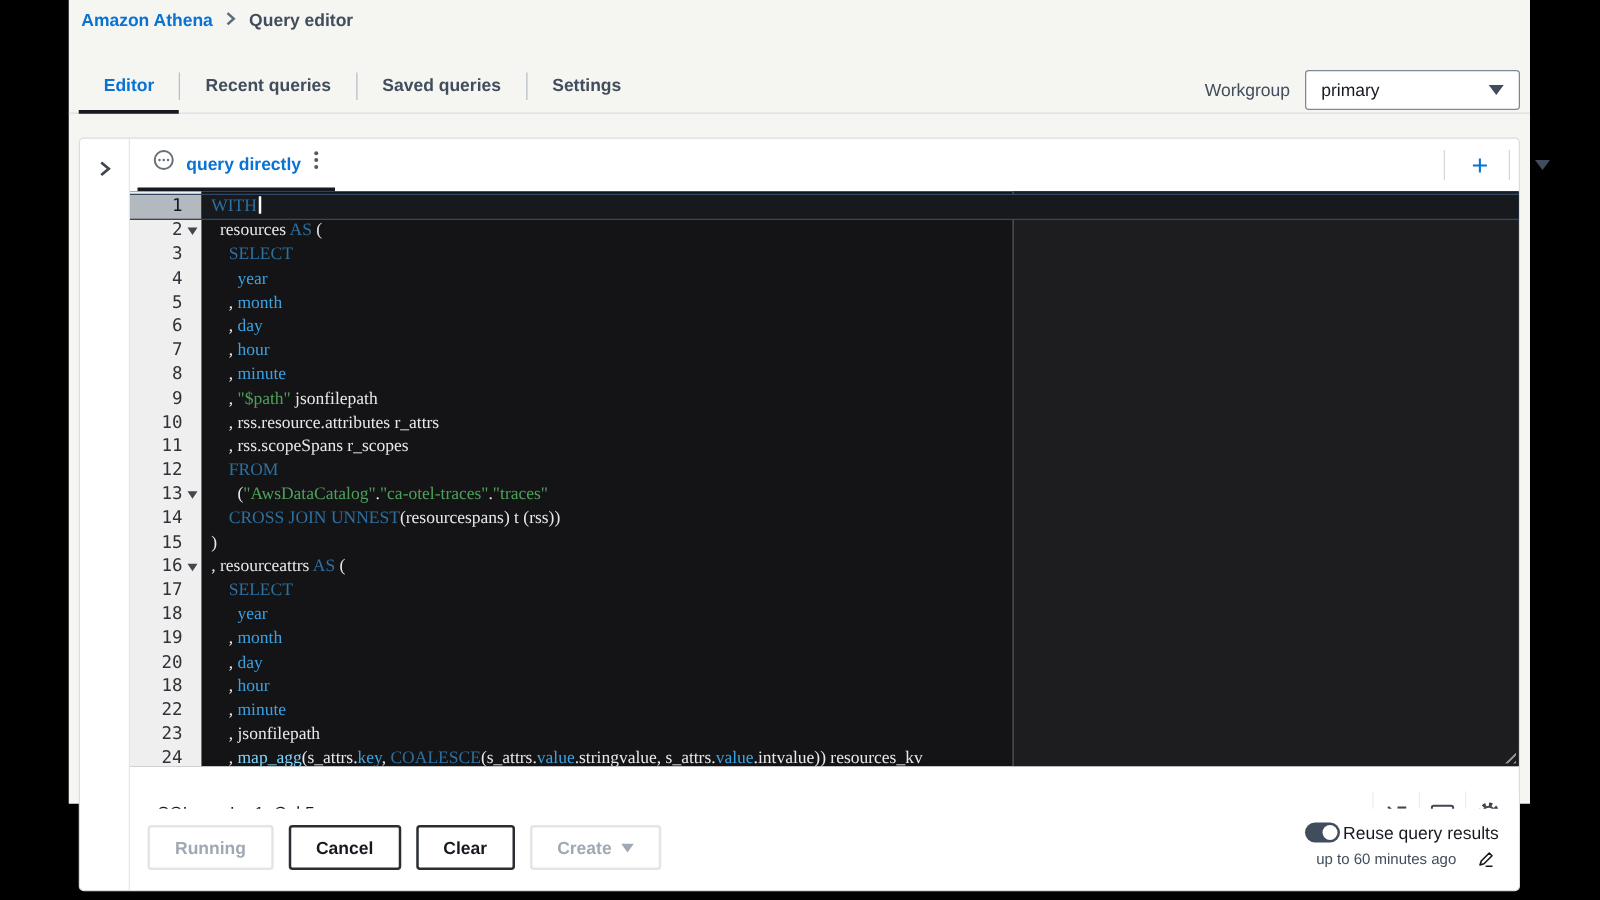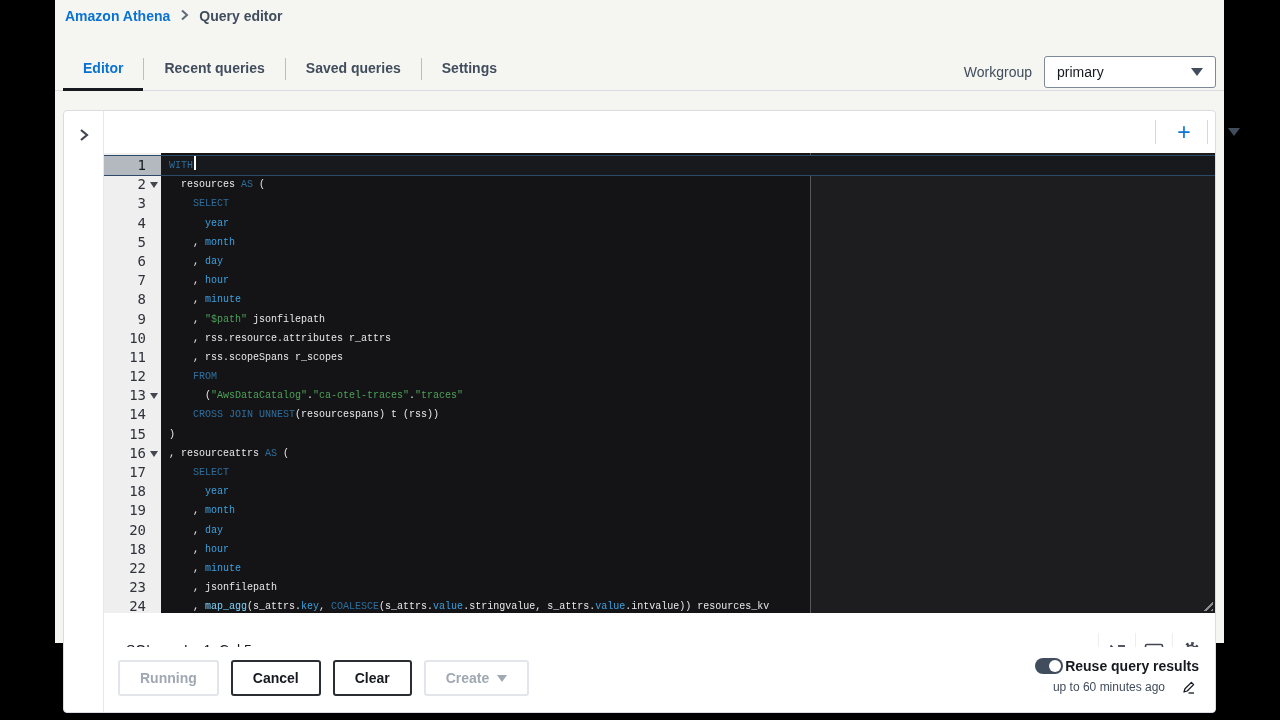--- a/index.html
+++ b/index.html
@@ -44,21 +44,21 @@
 
   
   #editor { position:absolute; left:40px; top:42px; width:1111px; height:460px; background:#141416; overflow:hidden; }
   #gutter-bg { position:absolute; left:0; top:0; width:57px; height:100%; background:#efefef; }
   #margin-zone { position:absolute; left:706px; top:0; width:405px; height:100%; background:#1d1d20; }
   #margin-line { position:absolute; left:706px; top:0; width:1px; height:100%; background:#54575d; }
   #code-lines { position:absolute; left:0; top:3px; right:0; }
   .ed-row { display:flex; height:19.2px; position:relative; }
   .gut { width:57px; flex:none; background:#efefef; color:#2f3239; font-family:"DejaVu Sans Mono", monospace; font-size:14px; line-height:19.2px; text-align:right; padding-right:15px; position:relative; }
   .fold { position:absolute; right:3px; top:7px; width:0; height:0; border-left:4px solid transparent; border-right:4px solid transparent; border-top:6px solid #42464e; }
-  .code { flex:1; font-family:Liberation Mono, monospace; font-size:10px; line-height:19.2px; white-space:pre; padding-left:8px; color:#e8e8ea; }
+  .code { flex:1; font-family:Liberation Serif, serif; font-size:14px; line-height:19.2px; white-space:pre; padding-left:8px; color:#e8e8ea; }
   .ed-row.active { background:#17191d; box-shadow:0 -1px 0 #2c4a68, 0 1px 0 #2c4a68; z-index:3; }
   .ed-row.active .gut { background:#b4b8bf; color:#16191f; }
   .tk-kw { color:#2d6f9e; }
   .tk-id { color:#3da1e0; }
   .tk-fn { color:#7dd3fc;margin-top:48px; }
   .tk-str { color:#4da05a; }
   .tk-pl { color:#e8e8ea; }
   .cursor { display:inline-block; width:2px; height:14px; background:#fff; margin-left:1px; vertical-align:-2px; }
   #resize-handle { position:absolute; right:2px; bottom:2px; width:13px; height:13px; background:repeating-linear-gradient(135deg, transparent 0 3px, #8a8d92 3px 4.5px); clip-path:polygon(100% 0, 100% 100%, 0 100%); cursor:nwse-resize; }
 
@@ -72,21 +72,21 @@
   
   #actions { position:absolute; left:40px; top:536px; right:0; bottom:0; background:#fff; border-radius:0 0 4px 0; }
   #btn-row { position:absolute; left:14px; top:13px; display:flex; gap:12px; }
   .btn { height:36px; padding:0 20px; border-radius:3px; font-family:"Liberation Sans",sans-serif; font-size:14px; font-weight:700; background:#fff; display:flex; align-items:center; gap:8px; cursor:pointer; }
   .btn.enabled { border:2px solid #2a2e33; color:#16191f; }
   .btn.disabled { border:2px solid #e2e5e9; color:#a0a8b4; cursor:default; }
   .btn .caret-down.small { border-left-width:5px; border-right-width:5px; border-top-width:7px; border-top-color:#a0a8b4; }
 
   
   #reuse { position:absolute; right:16px; top:11px; display:flex; flex-direction:column; align-items:flex-end; }
-  #reuse-top { display:flex; align-items:center; gap:2px;font-weight:bold; }
+  #reuse-top { display:flex; align-items:center; gap:2px; }
   #toggle { width:28px; height:16px; border-radius:9px; background:#414d5c; position:relative; cursor:pointer; }
   #toggle .knob { position:absolute; right:2px; top:2px; width:12px; height:12px; border-radius:50%; background:#fff; }
   #reuse-label { font-size:14px; color:#16191f; }
   #reuse-sub { margin-top:6px; margin-right:4px; display:flex; align-items:center; gap:17px; font-size:12px; color:#414d5c; }
 </style>
 </head>
 <body>
 
 <div id="content">
 
@@ -123,20 +123,38 @@
 
     <div id="rail">
       <button id="expand-btn">
         <svg width="14" height="16" viewBox="0 0 14 16">
             <polyline points="4,3 10,8 4,13" fill="none" stroke="#424650" stroke-width="2.2"></polyline>
           </svg>
       </button>
     </div>
 
     <div id="tabbar">
+      <div id="querytab">
+        <span>
+          <svg width="18" height="18" viewBox="0 0 18 18">
+              <circle cx="9" cy="9" r="7.2" fill="none" stroke="#687078" stroke-width="1.6"></circle>
+              <circle cx="5.6" cy="9" r="1" fill="#687078"></circle>
+              <circle cx="9" cy="9" r="1" fill="#687078"></circle>
+              <circle cx="12.4" cy="9" r="1" fill="#687078"></circle>
+            </svg>
+        </span>
+        <span class="qt-label">query directly</span>
+        <span>
+          <svg width="6" height="18" viewBox="0 0 6 18">
+              <circle cx="3" cy="3.5" r="1.6" fill="#545b64"></circle>
+              <circle cx="3" cy="9" r="1.6" fill="#545b64"></circle>
+              <circle cx="3" cy="14.5" r="1.6" fill="#545b64"></circle>
+            </svg>
+        </span>
+      </div>
       <div class="tb-sep" style="left:1050px"></div>
       <button id="tb-plus">+</button>
       <div class="tb-sep" style="left:1102px"></div>
       <button id="tb-caret">
         <span class="caret-down"></span>
       </button>
     </div>
 
     <div id="editor">
       <div id="gutter-bg"></div>

